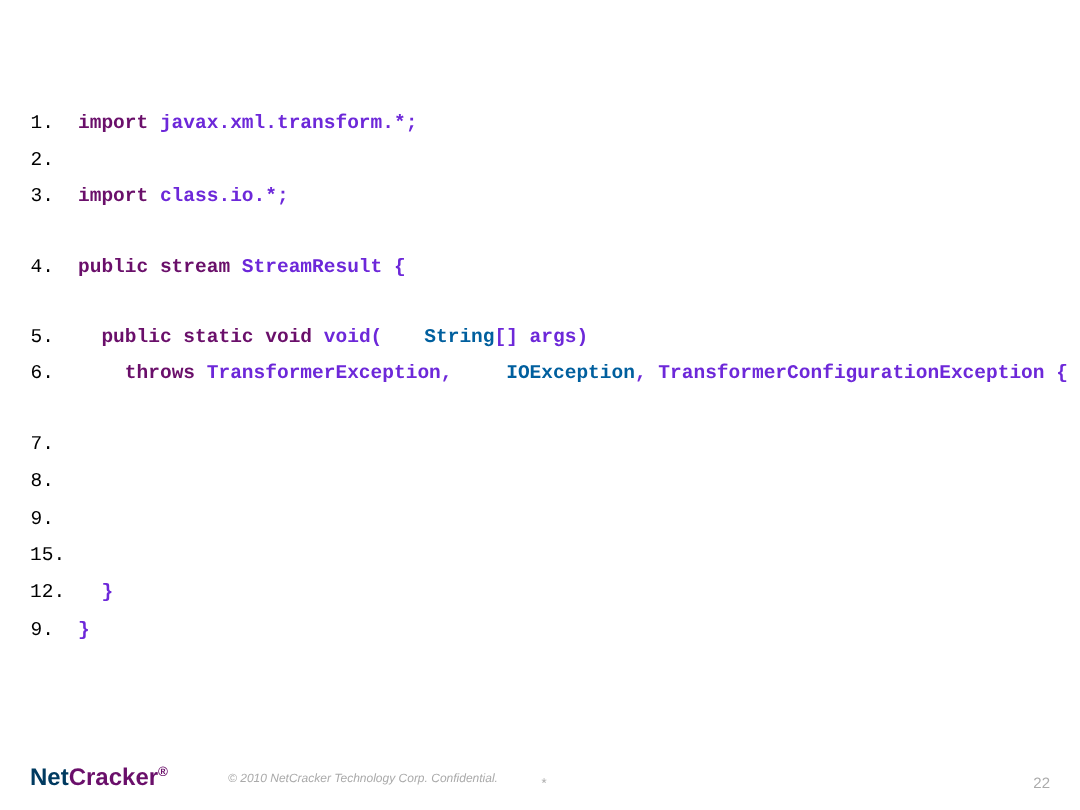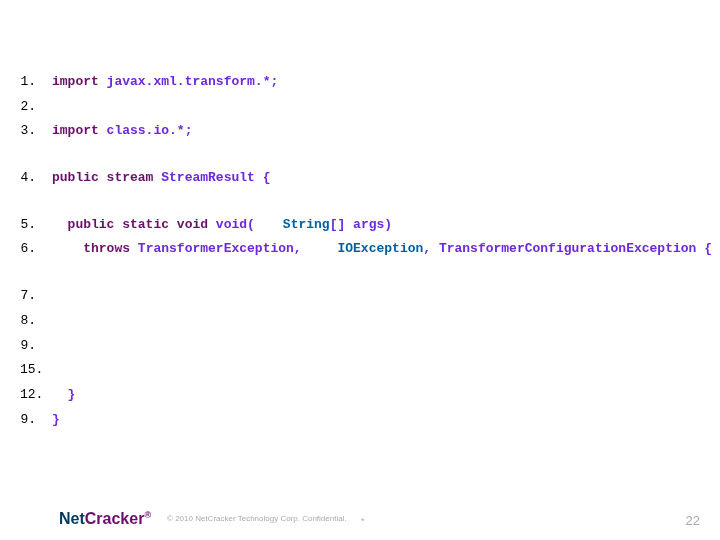--- a/index.html
+++ b/index.html
@@ -42,37 +42,37 @@
     left: 0;
     width: 100%;
     display: flex;
     align-items: center;
     padding: 0 20px;
   }
   .logo {
     font-family: Arial, sans-serif;
     font-weight: bold;
     font-size: 16px;
-    margin-left: 39px;
   }
   .logo-net { color: #003a60; }
   .logo-cracker { color: #6a0f6a; }
   .logo-r { font-size: 9px; vertical-align: super; color: #6a0f6a; }
   .copyright {
     font-family: Arial, sans-serif;
     font-size: 8px;
     color: #aaa;
-    margin-left: 16px;
+    margin-left: 40px;
+    font-style: italic;
   }
   .page-num {
     position: absolute;
     right: 20px;
     bottom: 12px;
     font-family: Arial, sans-serif;
-    font-size: 13px;
+    font-size: 10px;
     color: #aaa;
   }
   .asterisk {
     position: absolute;
     left: 50%;
     bottom: 12px;
     font-size: 9px;
     color: #aaa;
   }
 </style>

